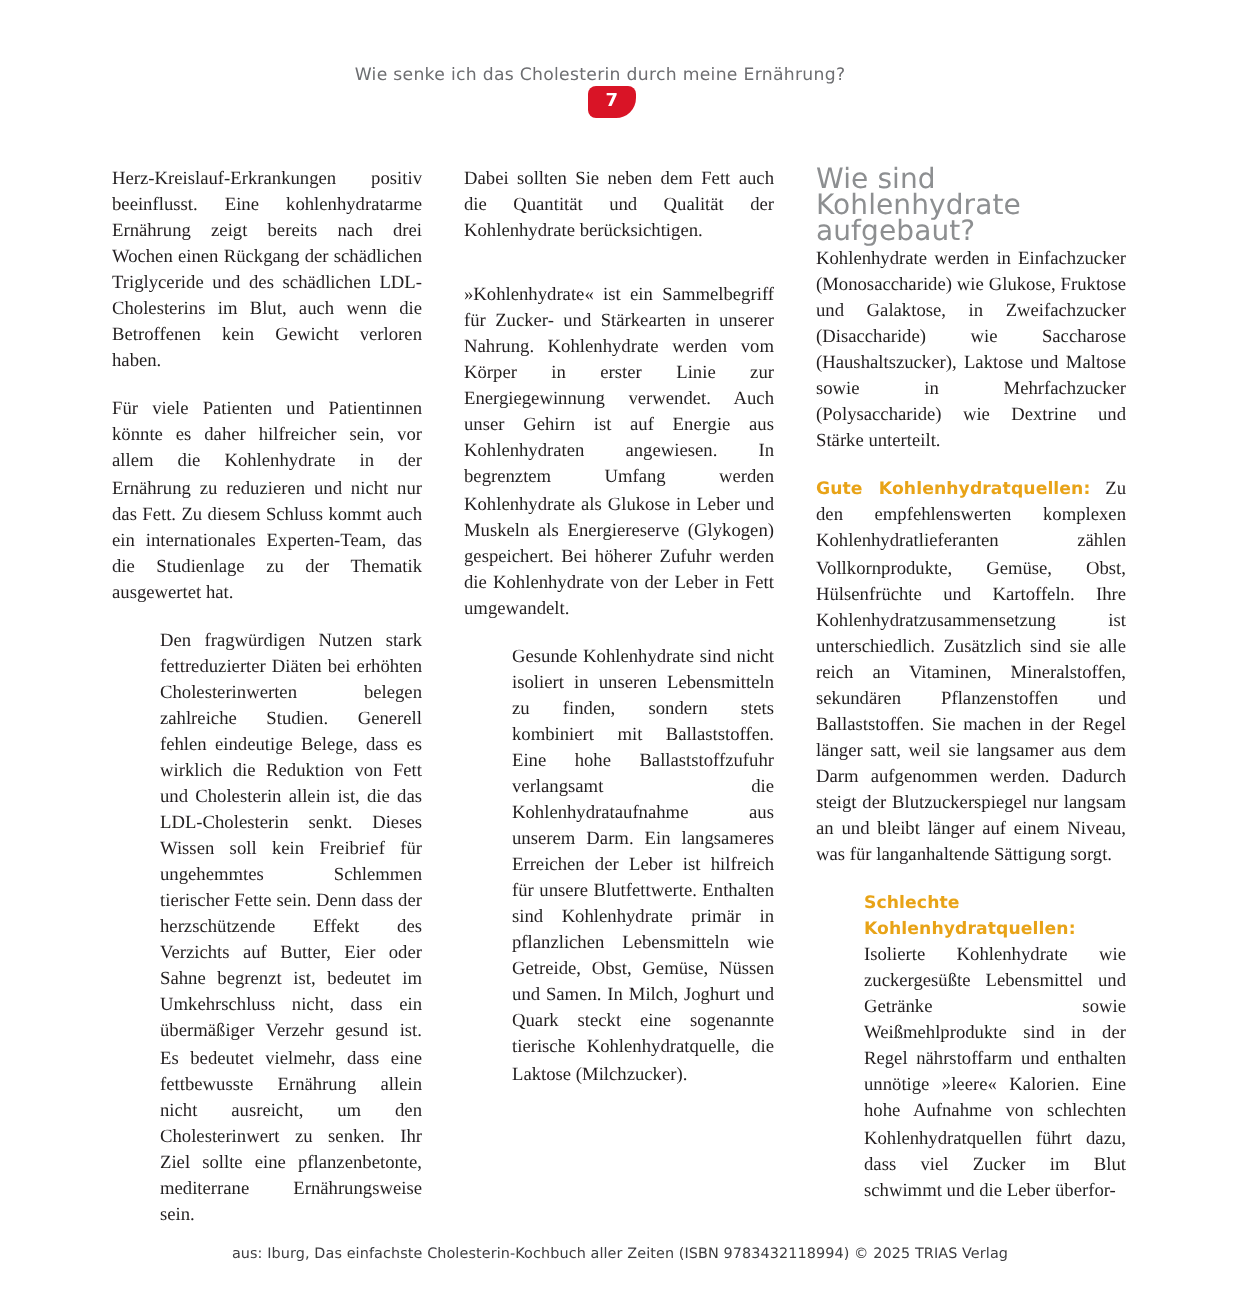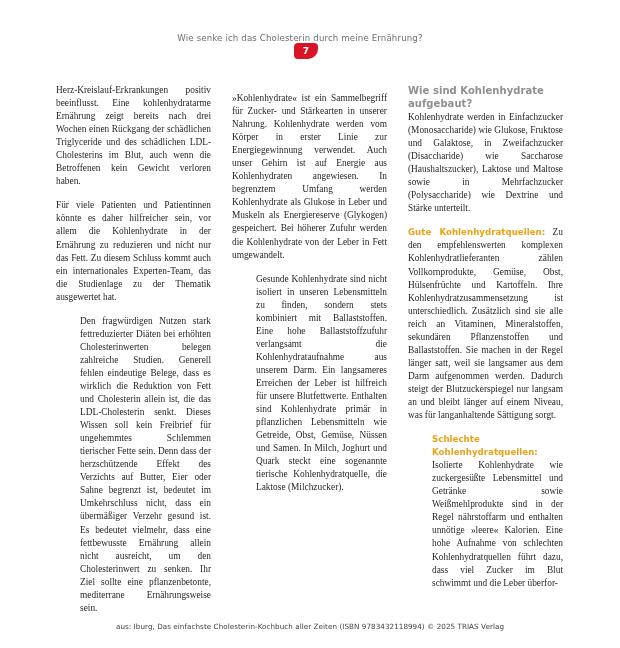--- a/index.html
+++ b/index.html
@@ -84,22 +84,22 @@
     color: #231f20;
   }
   p.body:last-child {
     margin-bottom: 0;
     margin-left: 24px;
   }
 
   h2.sub-head {
     margin: 4px 0 1px 0;
     font-family: "DejaVu Sans", sans-serif;
-    font-size: 10px;
-    font-weight: bold;
+    font-size: 14px;
+    font-weight: normal;
     line-height: 13.0px;
     color: #8d8f91;
     letter-spacing: 0.05px;
   }
   h2.sub-head.tight-top {
     margin-top: 0;
   }
 
   .run-in-good,
   .run-in-bad {
@@ -138,20 +138,21 @@
 
   <div class="columns">
 
     <div class="column">
       <p class="body">Herz-Kreislauf-Erkrankungen positiv beeinflusst. Eine kohlenhydratarme Ernährung zeigt bereits nach drei Wochen einen Rückgang der schädlichen Triglyceride und des schädlichen LDL-Cholesterins im Blut, auch wenn die Betroffenen kein Gewicht verloren haben.</p>
       <p class="body">Für viele Patienten und Patientinnen könnte es daher hilfreicher sein, vor allem die Kohlenhydrate in der Ernährung zu reduzieren und nicht nur das Fett. Zu diesem Schluss kommt auch ein internationales Experten-Team, das die Studienlage zu der Thematik ausgewertet hat.</p>
       <p class="body">Den fragwürdigen Nutzen stark fettreduzierter Diäten bei erhöhten Cholesterinwerten belegen zahlreiche Studien. Generell fehlen eindeutige Belege, dass es wirklich die Reduktion von Fett und Cholesterin allein ist, die das LDL-Cholesterin senkt. Dieses Wissen soll kein Freibrief für ungehemmtes Schlemmen tierischer Fette sein. Denn dass der herzschützende Effekt des Verzichts auf Butter, Eier oder Sahne begrenzt ist, bedeutet im Umkehrschluss nicht, dass ein übermäßiger Verzehr gesund ist. Es bedeutet vielmehr, dass eine fettbewusste Ernährung allein nicht ausreicht, um den Cholesterinwert zu senken. Ihr Ziel sollte eine pflanzenbetonte, mediterrane Ernährungsweise sein.</p>
     </div>
 
     <div class="column">
+      <p class="body">Dabei sollten Sie neben dem Fett auch die Quantität und Qualität der Kohlenhydrate berücksichtigen.</p>
       <div class="spacer-sm"></div>
       <p class="body">»Kohlenhydrate« ist ein Sammelbegriff für Zucker- und Stärkearten in unserer Nahrung. Kohlenhydrate werden vom Körper in erster Linie zur Energiegewinnung verwendet. Auch unser Gehirn ist auf Energie aus Kohlenhydraten angewiesen. In begrenztem Umfang werden Kohlenhydrate als Glukose in Leber und Muskeln als Energiereserve (Glykogen) gespeichert. Bei höherer Zufuhr werden die Kohlenhydrate von der Leber in Fett umgewandelt.</p>
       <p class="body">Gesunde Kohlenhydrate sind nicht isoliert in unseren Lebensmitteln zu finden, sondern stets kombiniert mit Ballaststoffen. Eine hohe Ballaststoffzufuhr verlangsamt die Kohlenhydrataufnahme aus unserem Darm. Ein langsameres Erreichen der Leber ist hilfreich für unsere Blutfettwerte. Enthalten sind Kohlenhydrate primär in pflanzlichen Lebensmitteln wie Getreide, Obst, Gemüse, Nüssen und Samen. In Milch, Joghurt und Quark steckt eine sogenannte tierische Kohlenhydratquelle, die Laktose (Milchzucker).</p>
     </div>
 
     <div class="column">
       <h2 class="sub-head tight-top">Wie sind Kohlenhydrate aufgebaut?</h2>
       <p class="body">Kohlenhydrate werden in Einfachzucker (Monosaccharide) wie Glukose, Fruktose und Galaktose, in Zweifachzucker (Disaccharide) wie Saccharose (Haushaltszucker), Laktose und Maltose sowie in Mehrfachzucker (Polysaccharide) wie Dextrine und Stärke unterteilt.</p>
       <p class="body">
         <span class="run-in-good">Gute Kohlenhydratquellen:</span><span> Zu den empfehlenswerten komplexen Kohlenhydratlieferanten zählen Vollkornprodukte, Gemüse, Obst, Hülsenfrüchte und Kartoffeln. Ihre Kohlenhydratzusammensetzung ist unterschiedlich. Zusätzlich sind sie alle reich an Vitaminen, Mineralstoffen, sekundären Pflanzenstoffen und Ballaststoffen. Sie machen in der Regel länger satt, weil sie langsamer aus dem Darm aufgenommen werden. Dadurch steigt der Blutzuckerspiegel nur langsam an und bleibt länger auf einem Niveau, was für langanhaltende Sättigung sorgt.</span>

